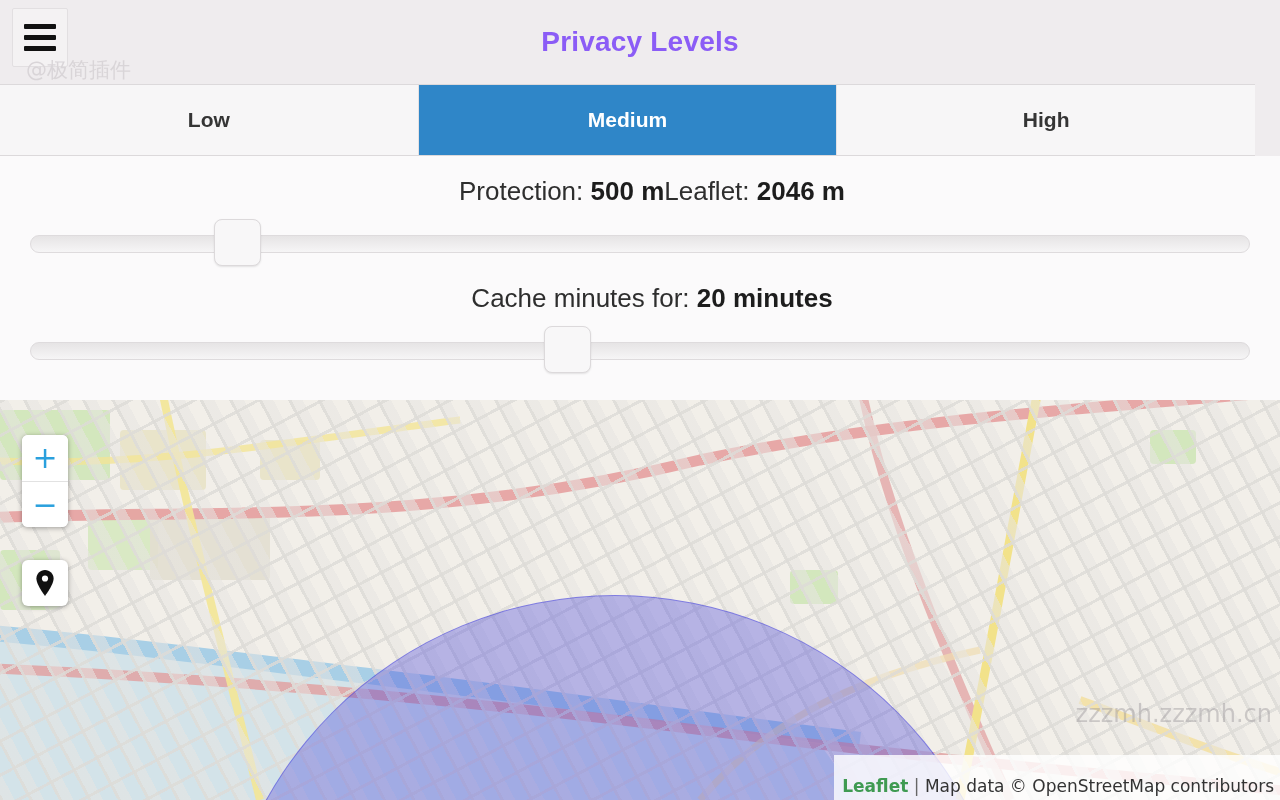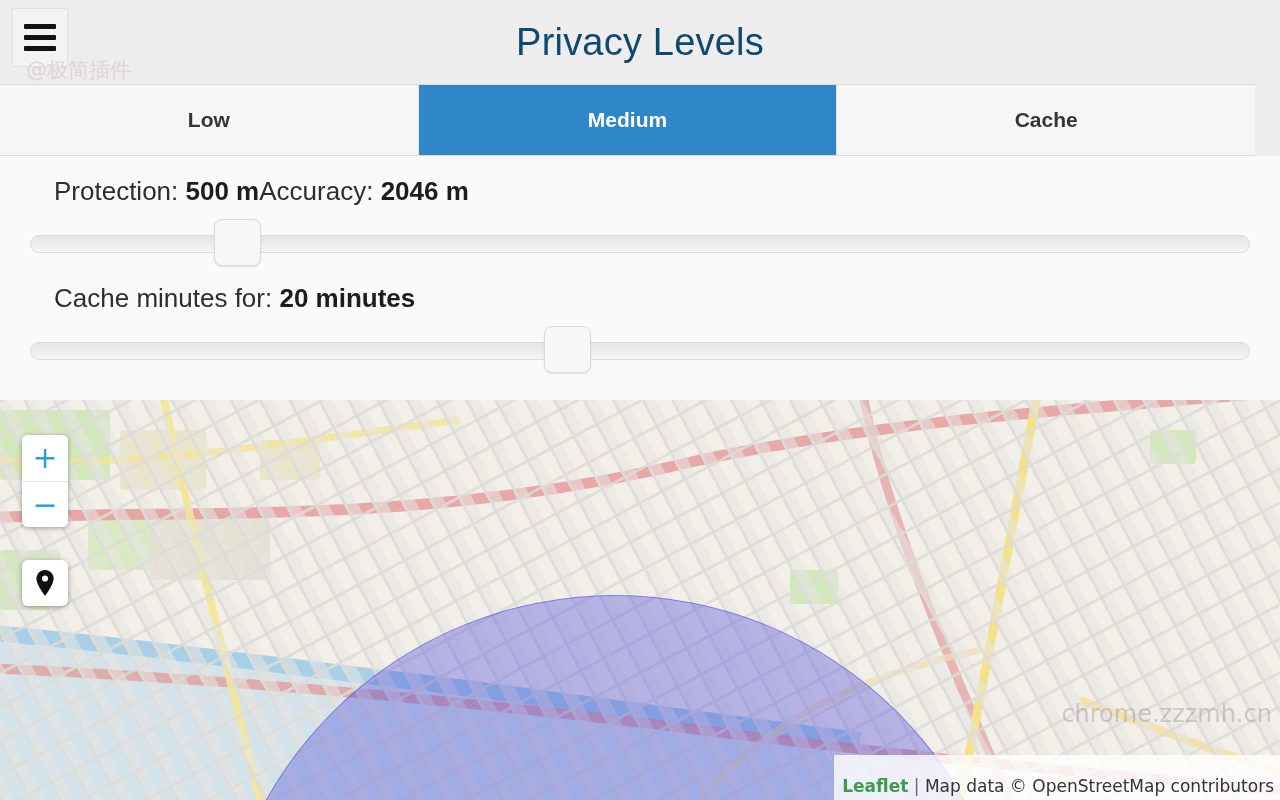--- a/index.html
+++ b/index.html
@@ -29,23 +29,23 @@
     border-radius: 2px;
     display: flex; flex-direction: column;
     align-items: center; justify-content: center;
     gap: 6px;
     cursor: pointer;
   }
   .menu-button .bar {
     width: 32px; height: 5px; background: #111; border-radius: 1px;
   }
   .page-title {
-    font-size: 38px;
-    font-weight: normal;
-    color: #0c4a6e;
+    font-size: 28px;
+    font-weight: bold;
+    color: #8b5cf6;
     letter-spacing: 0.2px;
   }
   .watermark-header {
     position: absolute;
     left: 26px; top: 56px;
     font-size: 21px;
     color: #d9d5d8;
     font-family: "DejaVu Sans", sans-serif;
     pointer-events: none;
     user-select: none;
@@ -80,21 +80,21 @@
 
   
   .controls {
     background: #fbfafb;
     padding: 0 30px;
     height: 244px;
     position: relative;
   }
   .row-labels {
     display: flex;
-    justify-content: flex-start;
+    justify-content: center;
     align-items: baseline;
     padding-top: 20px;
     margin-left: 24px;
   }
   .lbl {
     font-size: 26px;
     color: #2e2e2e;
     white-space: nowrap;
   }
   .lbl b { font-weight: bold; color: #1d1d1d; }
@@ -231,31 +231,31 @@
       <span class="bar"></span>
       <span class="bar"></span>
     </div>
     <div class="page-title">Privacy Levels</div>
     <div class="watermark-header">@极简插件</div>
   </div>
 
   <div class="tabs">
     <div class="tab">Low</div>
     <div class="tab active">Medium</div>
-    <div class="tab">Cache</div>
+    <div class="tab">High</div>
   </div>
 
   <div class="controls">
 
     <div class="row-labels">
       <div class="lbl">
         <span>Protection: </span><b>500 m</b>
       </div>
       <div class="lbl">
-        <span>Accuracy: </span><b>2046 m</b>
+        <span>Leaflet: </span><b>2046 m</b>
       </div>
     </div>
 
     <div class="slider">
       <div class="track"></div>
       <div class="thumb" id="thumb-protection" style="left: 17%;"></div>
     </div>
 
     <div class="row-labels label-row-2">
       <div class="lbl">
@@ -305,19 +305,19 @@
       <div class="zoom-btn minus">−</div>
     </div>
 
     <div class="locate-ctrl">
       <svg width="22" height="28" viewBox="0 0 22 28">
         <path d="M11 1C6.2 1 2.4 4.8 2.4 9.6c0 6.4 8.6 17.4 8.6 17.4s8.6-11 8.6-17.4C19.6 4.8 15.8 1 11 1z" fill="#111"></path>
         <circle cx="11" cy="9.5" r="3.1" fill="#fff"></circle>
       </svg>
     </div>
 
-    <div class="watermark-map">chrome.zzzmh.cn</div>
+    <div class="watermark-map">zzzmh.zzzmh.cn</div>
 
     <div class="attribution">
       <span class="leaflet-link">Leaflet</span><span class="sep"> | </span><span>Map data © OpenStreetMap contributors</span>
     </div>
   </div>
 </div>
 
 </body></html>

